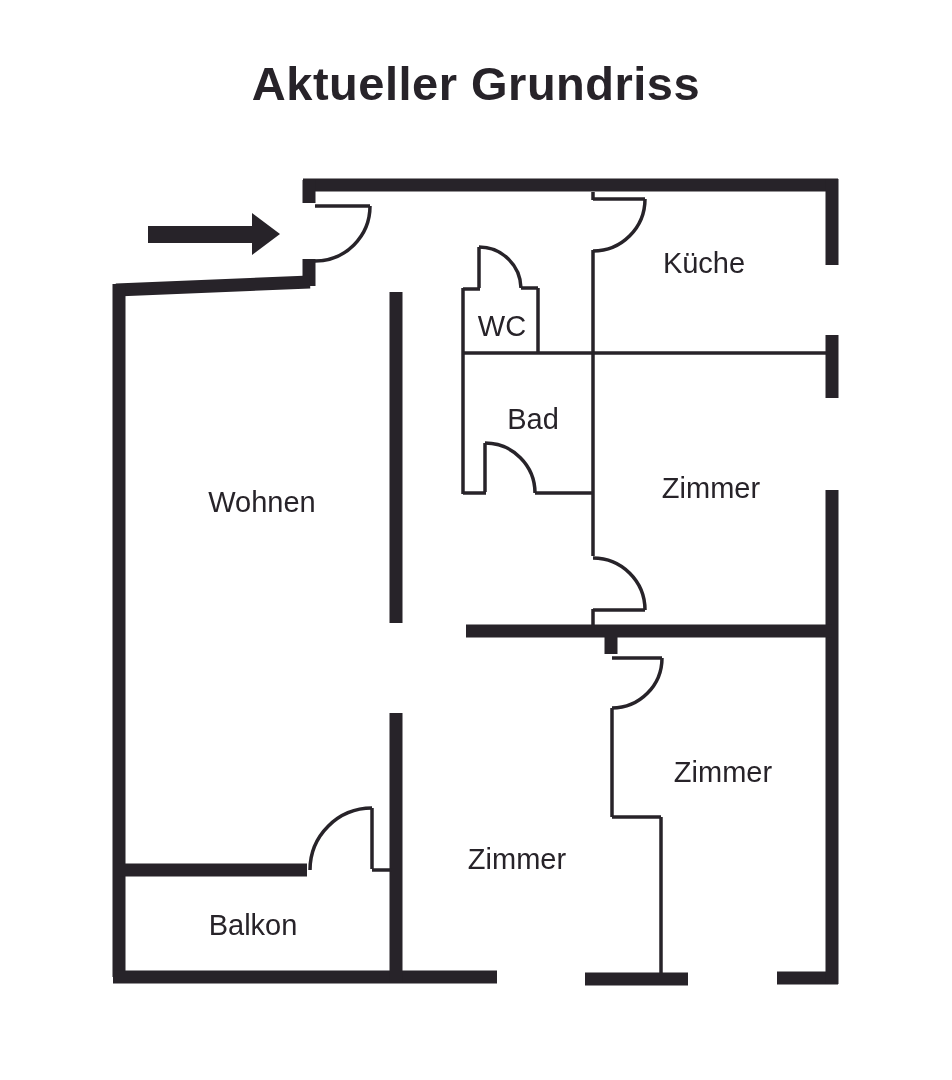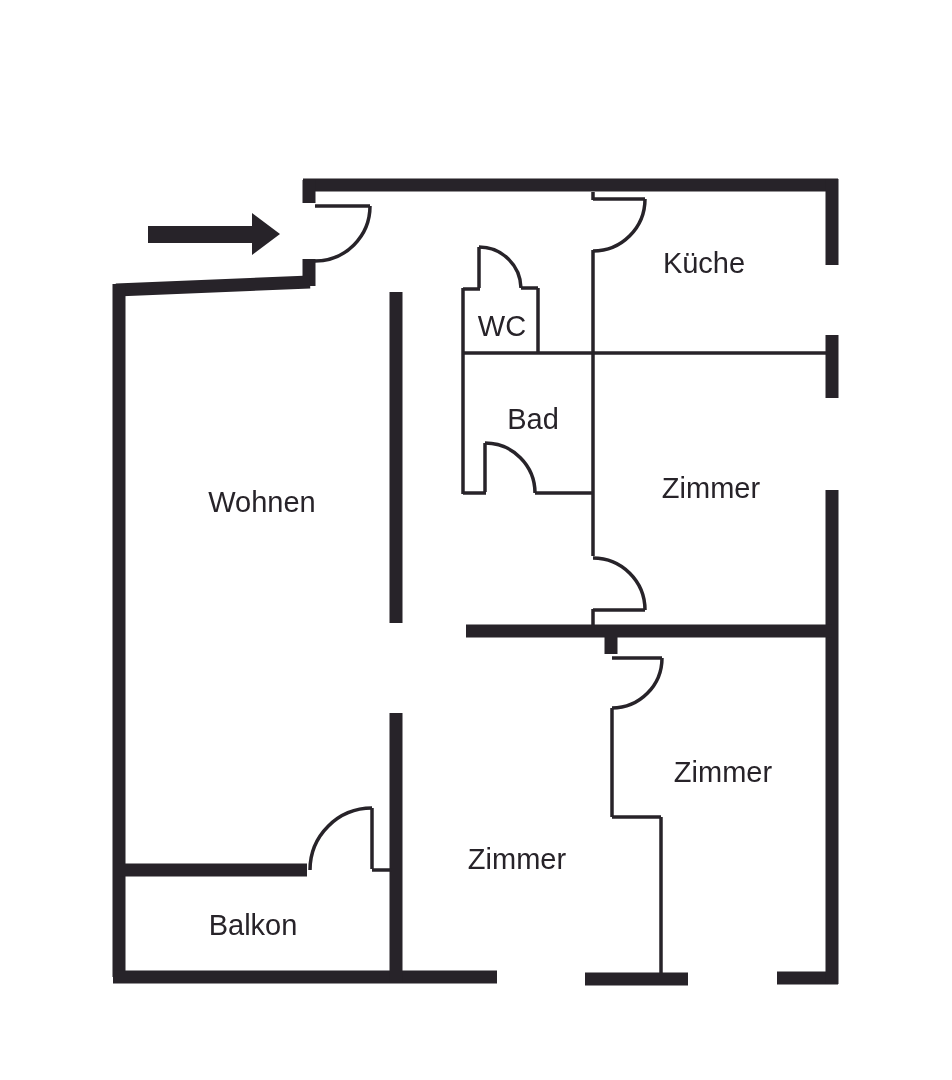--- a/index.html
+++ b/index.html
@@ -30,20 +30,21 @@
   .plan-svg {
     position: absolute;
     top: 0;
     left: 0;
   }
 </style>
 </head>
 <body>
 
 <div class="page">
+  <h1 class="title">Aktueller Grundriss</h1>
   <svg id="plan" class="plan-svg" xmlns="http://www.w3.org/2000/svg" width="952" height="1080" viewBox="0 0 952 1080">
       <line x1="303" y1="185" x2="838" y2="185" stroke="#272329" stroke-width="13" stroke-linecap="butt"></line>
       <line x1="309" y1="180" x2="309" y2="203" stroke="#272329" stroke-width="13" stroke-linecap="butt"></line>
       <line x1="309" y1="259" x2="309" y2="286" stroke="#272329" stroke-width="13" stroke-linecap="butt"></line>
       <line x1="116" y1="290" x2="310" y2="282" stroke="#272329" stroke-width="13" stroke-linecap="butt"></line>
       <line x1="119" y1="284" x2="119" y2="977" stroke="#272329" stroke-width="13" stroke-linecap="butt"></line>
       <line x1="113" y1="977" x2="497" y2="977" stroke="#272329" stroke-width="13" stroke-linecap="butt"></line>
       <line x1="585" y1="979" x2="688" y2="979" stroke="#272329" stroke-width="13" stroke-linecap="butt"></line>
       <line x1="777" y1="978" x2="838" y2="978" stroke="#272329" stroke-width="13" stroke-linecap="butt"></line>
       <line x1="832" y1="179" x2="832" y2="265" stroke="#272329" stroke-width="13" stroke-linecap="butt"></line>

